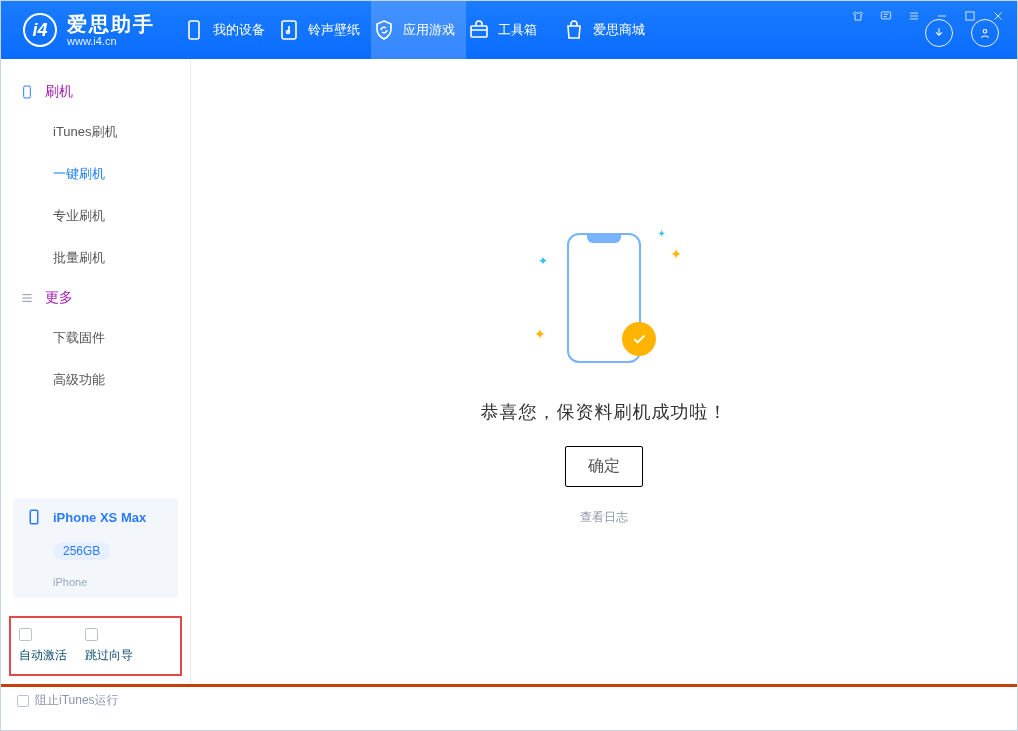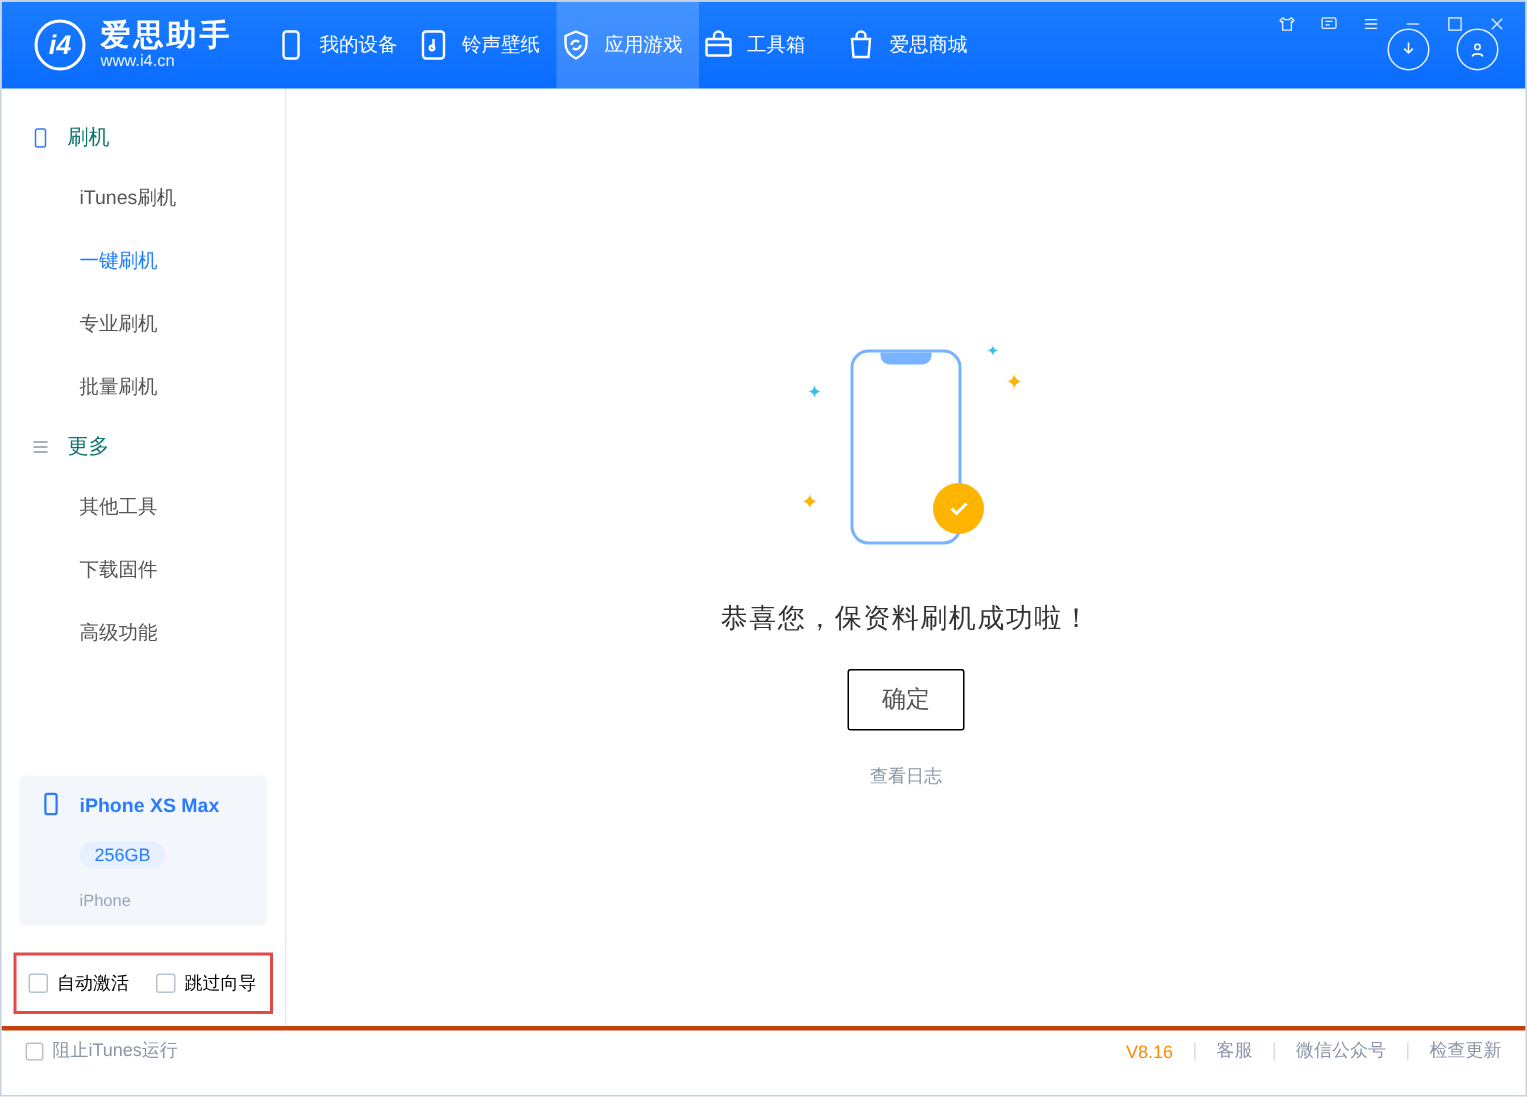--- a/index.html
+++ b/index.html
@@ -20,34 +20,34 @@
 .win-controls .wc { width: 14px; height: 14px; cursor: pointer; opacity: .9; }
 .win-controls svg { width: 14px; height: 14px; stroke: #fff; stroke-width: 1.5; fill: none; }
 .header-right-icons { position: absolute; right: 18px; bottom: 12px; display: flex; gap: 18px; }
 .hri { width: 28px; height: 28px; border: 1.5px solid rgba(255,255,255,.9); border-radius: 50%; display: flex; align-items: center; justify-content: center; cursor: pointer; }
 .hri svg { width: 14px; height: 14px; stroke: #fff; stroke-width: 1.8; fill: none; }
 
 
 .body { display: flex; height: 625px; }
 .sidebar { width: 190px; border-right: 1px solid #e8ecf2; display: flex; flex-direction: column; }
 .side-scroll { flex: 1; overflow: auto; padding-top: 14px; }
-.side-group-header { display: flex; align-items: center; gap: 10px; padding: 10px 18px; font-size: 14px; color: #0f766e; }
+.side-group-header { display: flex; align-items: center; gap: 10px; padding: 10px 18px; font-size: 14px; color: #a21caf; }
 .side-group-header svg { width: 16px; height: 16px; stroke: #2b7bff; fill: none; stroke-width: 1.5; }
 .side-group-header.more svg { stroke: #8a96a8; }
 .side-item { padding: 12px 18px 12px 52px; font-size: 13px; color: #555; cursor: pointer; }
 .side-item.active { color: #1a7cff; }
 .side-cards { padding: 10px 12px 0; }
 .card { background: #f3f7fc; border-radius: 4px; padding: 10px 12px; margin-bottom: 10px; font-size: 13px; color: #333; display: flex; align-items: center; gap: 10px; }
 .card svg { width: 18px; height: 18px; }
 .device-card { flex-direction: column; align-items: flex-start; gap: 16px; }
 .device-card .row1 { display: flex; align-items: center; gap: 10px; font-weight: 600; color: #2b7bff; }
 .badge { display: inline-block; background: #e6f0ff; color: #2b7bff; border-radius: 10px; padding: 2px 10px; font-size: 12px; margin-left: 28px; }
 .device-sub { color: #9aa6b8; font-size: 11px; margin-left: 28px; }
 .checkbox-row-wrap { border: 2px solid #e24a4a; margin: 8px; padding: 10px 8px; display: flex; gap: 18px; }
-.chk { display: flex; align-items: center; gap: 6px; font-size: 12px; color: #000000; cursor: pointer; }
+.chk { display: flex; gap: 6px; font-size: 12px; color: #0c4a6e; cursor: pointer; flex-direction: column; }
 .chk .box { width: 13px; height: 13px; border: 1px solid #b8c2d0; border-radius: 2px; }
 
 
 .main { flex: 1; display: flex; flex-direction: column; align-items: center; justify-content: center; gap: 22px; }
 .phone-illus { position: relative; width: 160px; height: 160px; display: flex; align-items: center; justify-content: center; }
 .phone-body { width: 74px; height: 130px; border: 2.5px solid #77b3ff; border-radius: 12px; position: relative; background: #fff; }
 .phone-notch { position: absolute; top: 0; left: 50%; transform: translateX(-50%); width: 34px; height: 8px; background: #77b3ff; border-radius: 0 0 6px 6px; }
 .check-badge { position: absolute; right: 28px; bottom: 22px; width: 34px; height: 34px; background: #ffb400; border-radius: 50%; display: flex; align-items: center; justify-content: center; }
 .check-badge svg { width: 16px; height: 16px; stroke: #fff; stroke-width: 3; fill: none; }
 .sparkle { position: absolute; font-size: 14px; color: #ffb400; }
@@ -178,21 +178,20 @@
       <div class="side-item active">一键刷机</div>
       <div class="side-item">专业刷机</div>
       <div class="side-item">批量刷机</div>
 
       <div class="side-group-header more">
         <svg viewBox="0 0 24 24">
             <path d="M5 7h14M5 12h14M5 17h14"></path>
           </svg>
         <span>更多</span>
       </div>
-      <div class="side-item">其他工具</div>
       <div class="side-item">下载固件</div>
       <div class="side-item">高级功能</div>
     </div>
 
     <div class="side-cards">
       <div class="card device-card">
         <div class="row1">
           <svg viewBox="0 0 24 24" style="stroke:#2b7bff;fill:none;stroke-width:2">
               <rect x="7" y="3" width="10" height="18" rx="2"></rect>
             </svg>
@@ -234,22 +233,13 @@
     <button class="ok-btn">确定</button>
     <div class="log-link">查看日志</div>
   </div>
 </div>
 
 <div class="footer">
   <div class="f-left">
     <span class="box"></span>
     <span>阻止iTunes运行</span>
   </div>
-  <div class="f-right">
-    <span class="version">V8.16</span>
-    <span class="divider"></span>
-    <span class="f-link">客服</span>
-    <span class="divider"></span>
-    <span class="f-link">微信公众号</span>
-    <span class="divider"></span>
-    <span class="f-link">检查更新</span>
-  </div>
 </div>
 
 </body></html>

